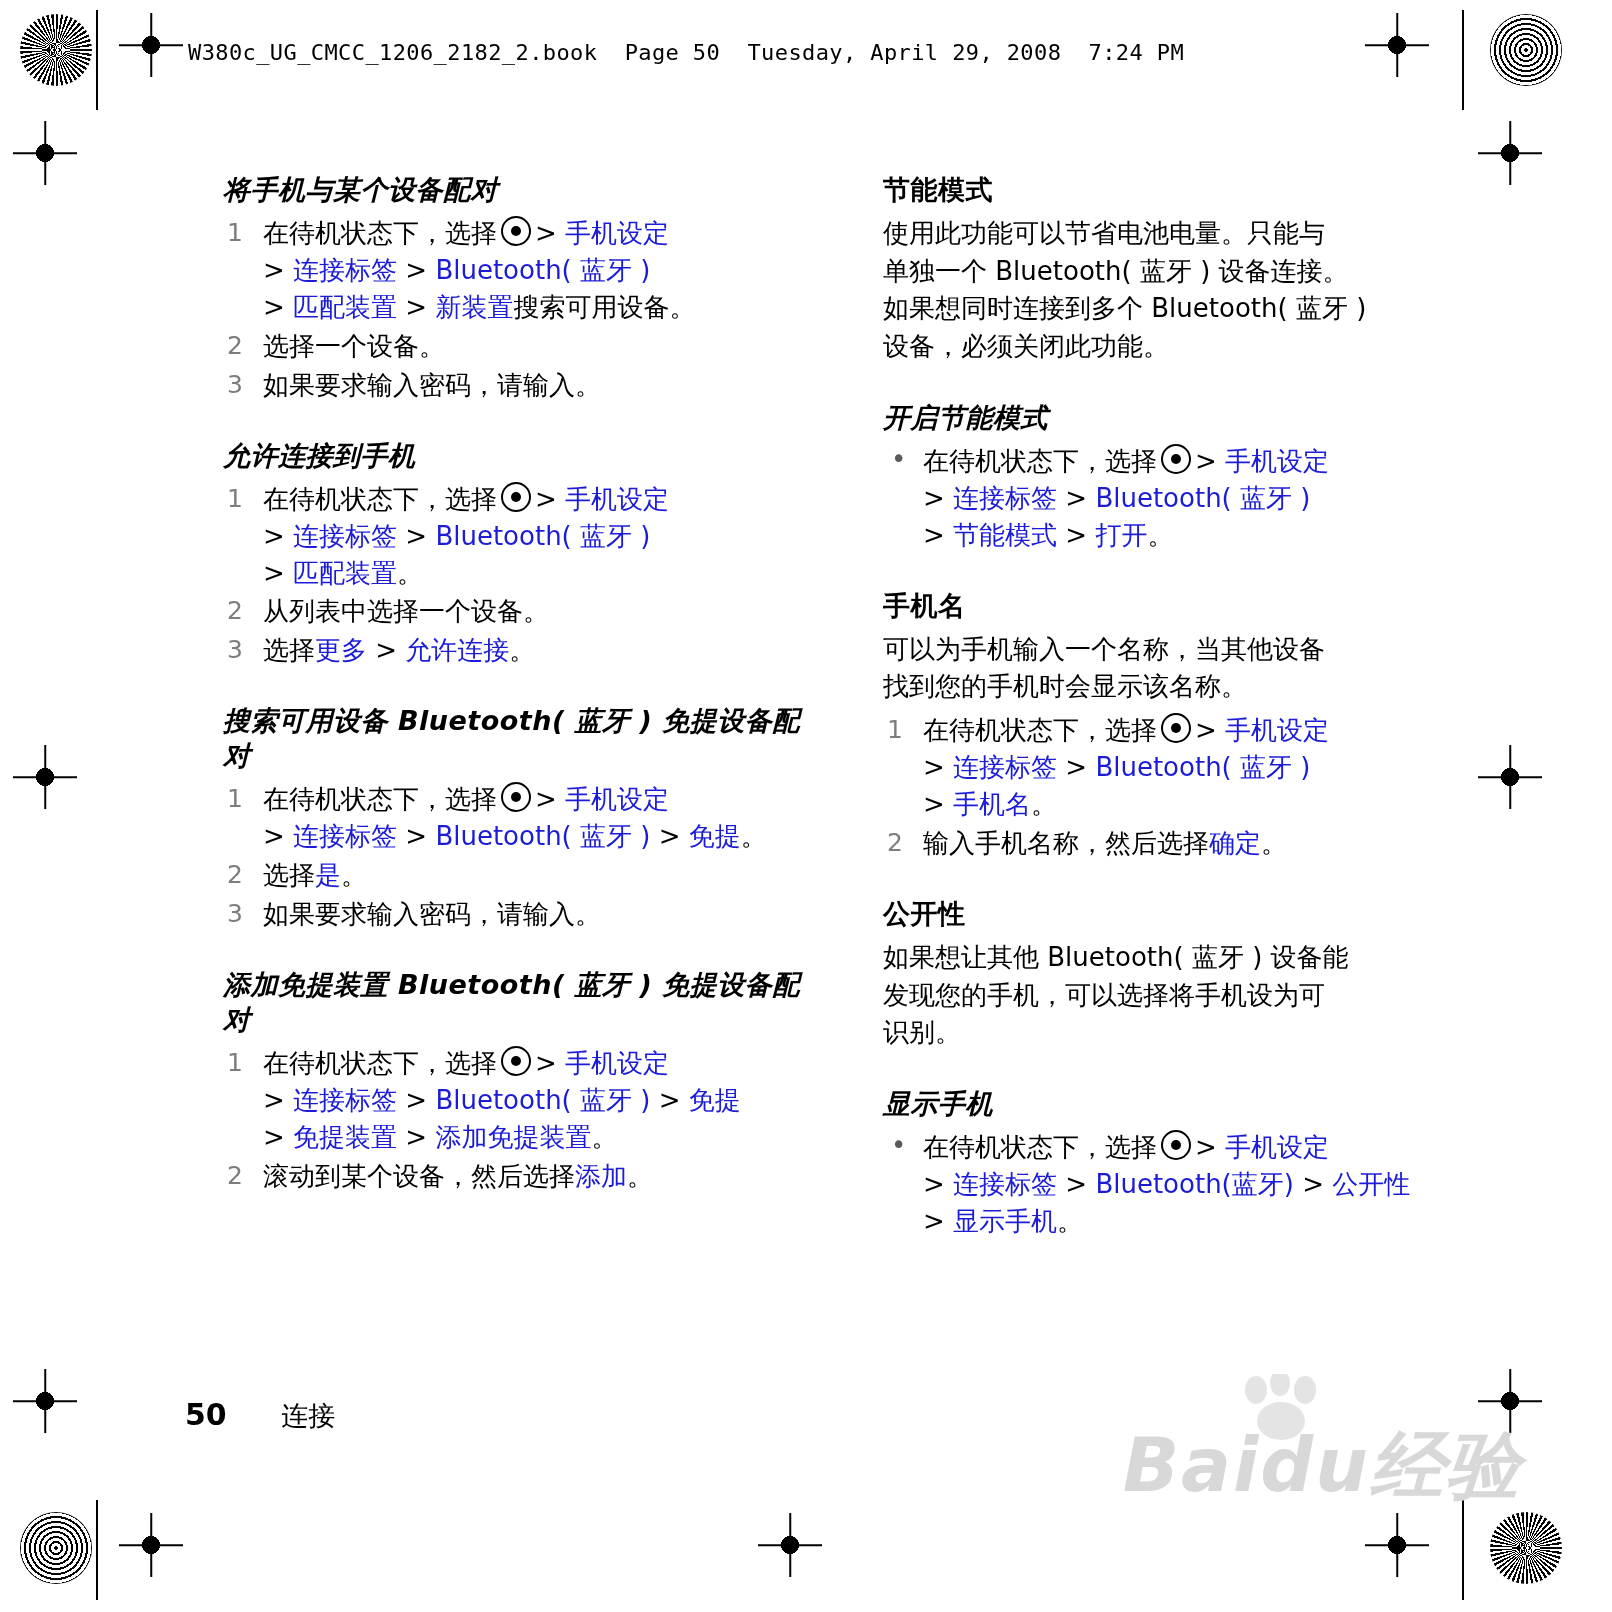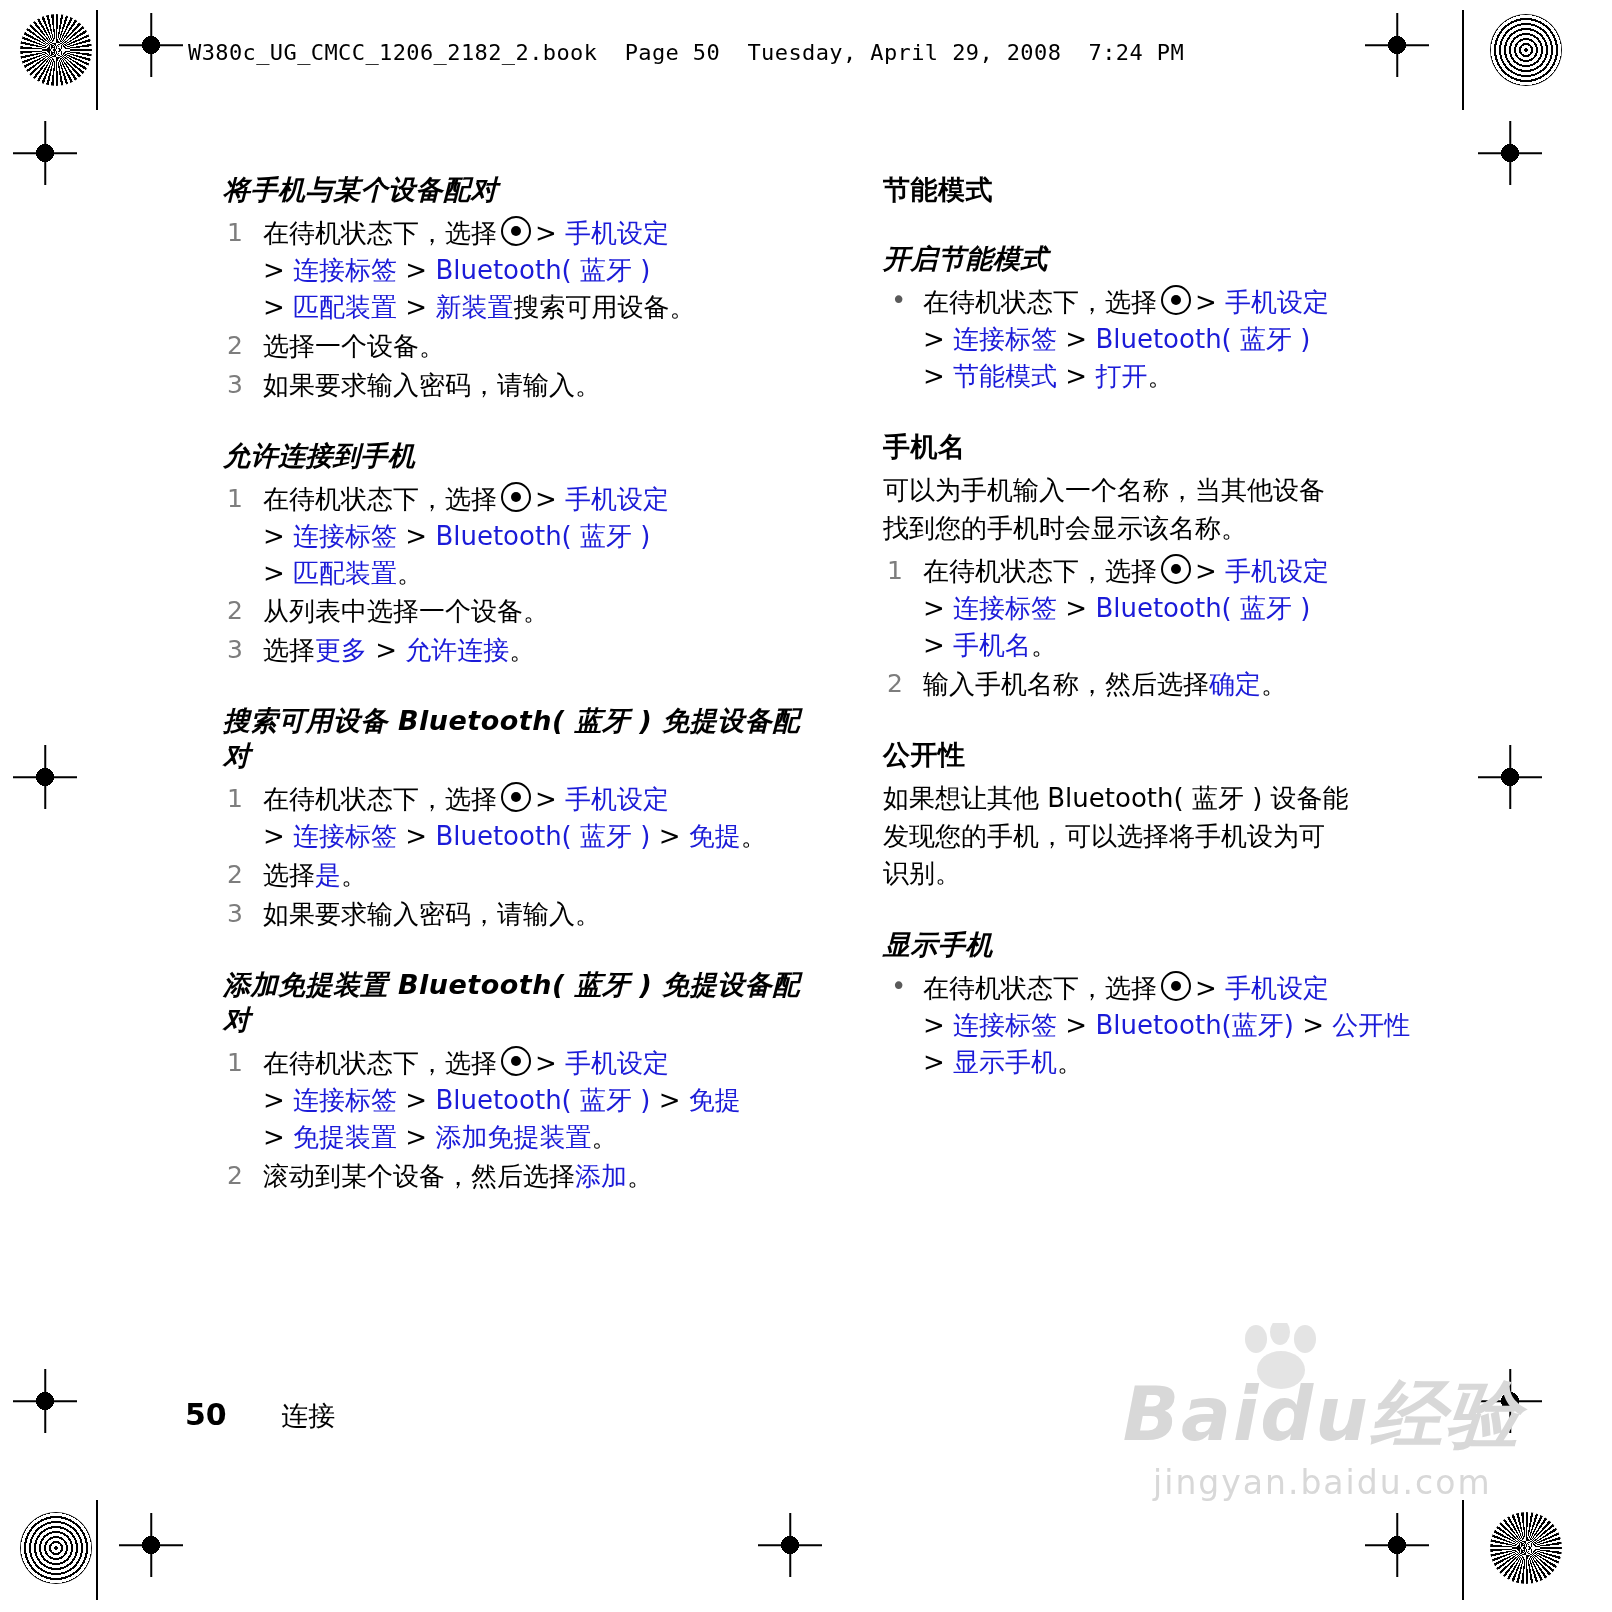--- a/index.html
+++ b/index.html
@@ -258,20 +258,21 @@
   <ol class="steps">
     <li>在待机状态下，选择<span class="keyicon"></span>&gt; <span class="lnk">手机设定</span><br>&gt; <span class="lnk">连接标签</span> &gt; <span class="lnk ltr">Bluetooth(&nbsp;蓝牙&nbsp;)</span> &gt; <span class="lnk">免提</span><br>&gt; <span class="lnk">免提装置</span> &gt; <span class="lnk">添加免提装置</span>。</li>
     <li>滚动到某个设备，然后选择<span class="lnk">添加</span>。</li>
   </ol>
 
 </div>
 
 <div class="col col-right">
 
   <h3 class="sec upright">节能模式</h3>
+  <p class="body">使用此功能可以节省电池电量。只能与<br>单独一个 <span class="ltr">Bluetooth(&nbsp;蓝牙&nbsp;)</span> 设备连接。<br>如果想同时连接到多个 <span class="ltr">Bluetooth(&nbsp;蓝牙&nbsp;)</span><br>设备，必须关闭此功能。</p>
 
   <h3 class="sec pad-top">开启节能模式</h3>
   <ul class="bullets">
     <li>在待机状态下，选择<span class="keyicon"></span>&gt; <span class="lnk">手机设定</span><br>&gt; <span class="lnk">连接标签</span> &gt; <span class="lnk ltr">Bluetooth(&nbsp;蓝牙&nbsp;)</span><br>&gt; <span class="lnk">节能模式</span> &gt; <span class="lnk">打开</span>。</li>
   </ul>
 
   <h3 class="sec upright pad-top">手机名</h3>
   <p class="body">可以为手机输入一个名称，当其他设备<br>找到您的手机时会显示该名称。</p>
 
   <ol class="steps">
@@ -295,14 +296,13 @@
 </div>
 
 <div class="watermark">
   <svg class="wm-paw" viewBox="0 0 86 70">
     <ellipse cx="16" cy="16" rx="11" ry="14" fill="#e0e0e0"></ellipse>
     <ellipse cx="40" cy="9" rx="10" ry="13" fill="#e0e0e0"></ellipse>
     <ellipse cx="65" cy="16" rx="11" ry="14" fill="#e0e0e0"></ellipse>
     <ellipse cx="41" cy="47" rx="24" ry="19" fill="#e0e0e0"></ellipse>
   </svg>
   <div class="wm-main">Baidu经验</div>
-  <div class="wm-sub">jingyan.baidu.com</div>
 </div>
 
 </body></html>

